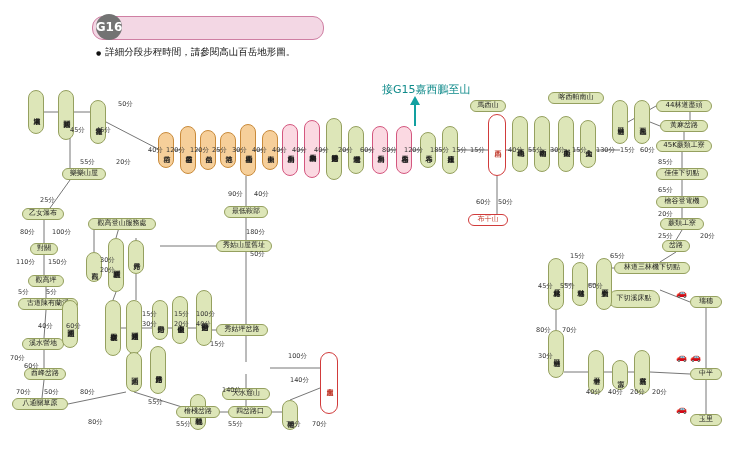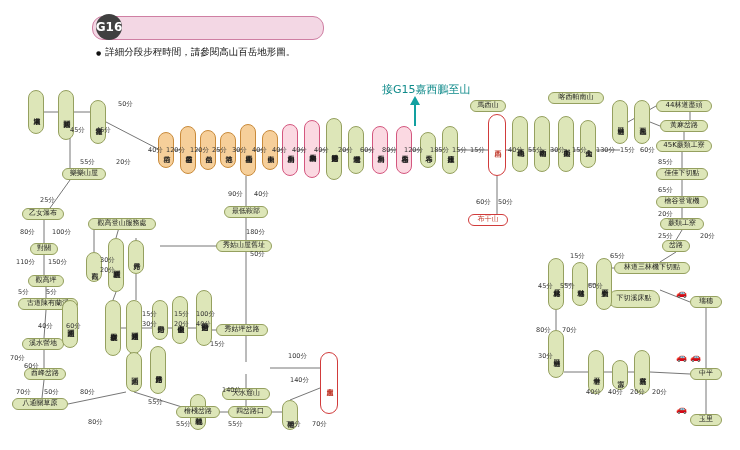--- a/index.html
+++ b/index.html
@@ -39,21 +39,21 @@
     font-size:6.5px;
     color:#333;
     white-space:nowrap;
   }
   .title-badge{
     position:absolute;left:92px;top:16px;width:230px;height:22px;
     background:#f3d7e4;border:1px solid #cf7fa3;border-radius:11px;
   }
   .title-circle{
     position:absolute;left:96px;top:14px;width:26px;height:26px;border-radius:50%;
-    background:#404040;color:#fff;display:flex;align-items:center;justify-content:center;
+    background:#737373;color:#fff;display:flex;align-items:center;justify-content:center;
     font-size:12px;font-weight:bold;
   }
   .title-text{
     position:absolute;left:128px;top:19px;font-size:15px;font-weight:bold;color:#111;
     letter-spacing:1px;
   }
   .bullet{
     position:absolute;font-size:9.5px;color:#111;
   }
   .bullet:before{content:"\25CF";font-size:6px;vertical-align:middle;margin-right:4px;}

